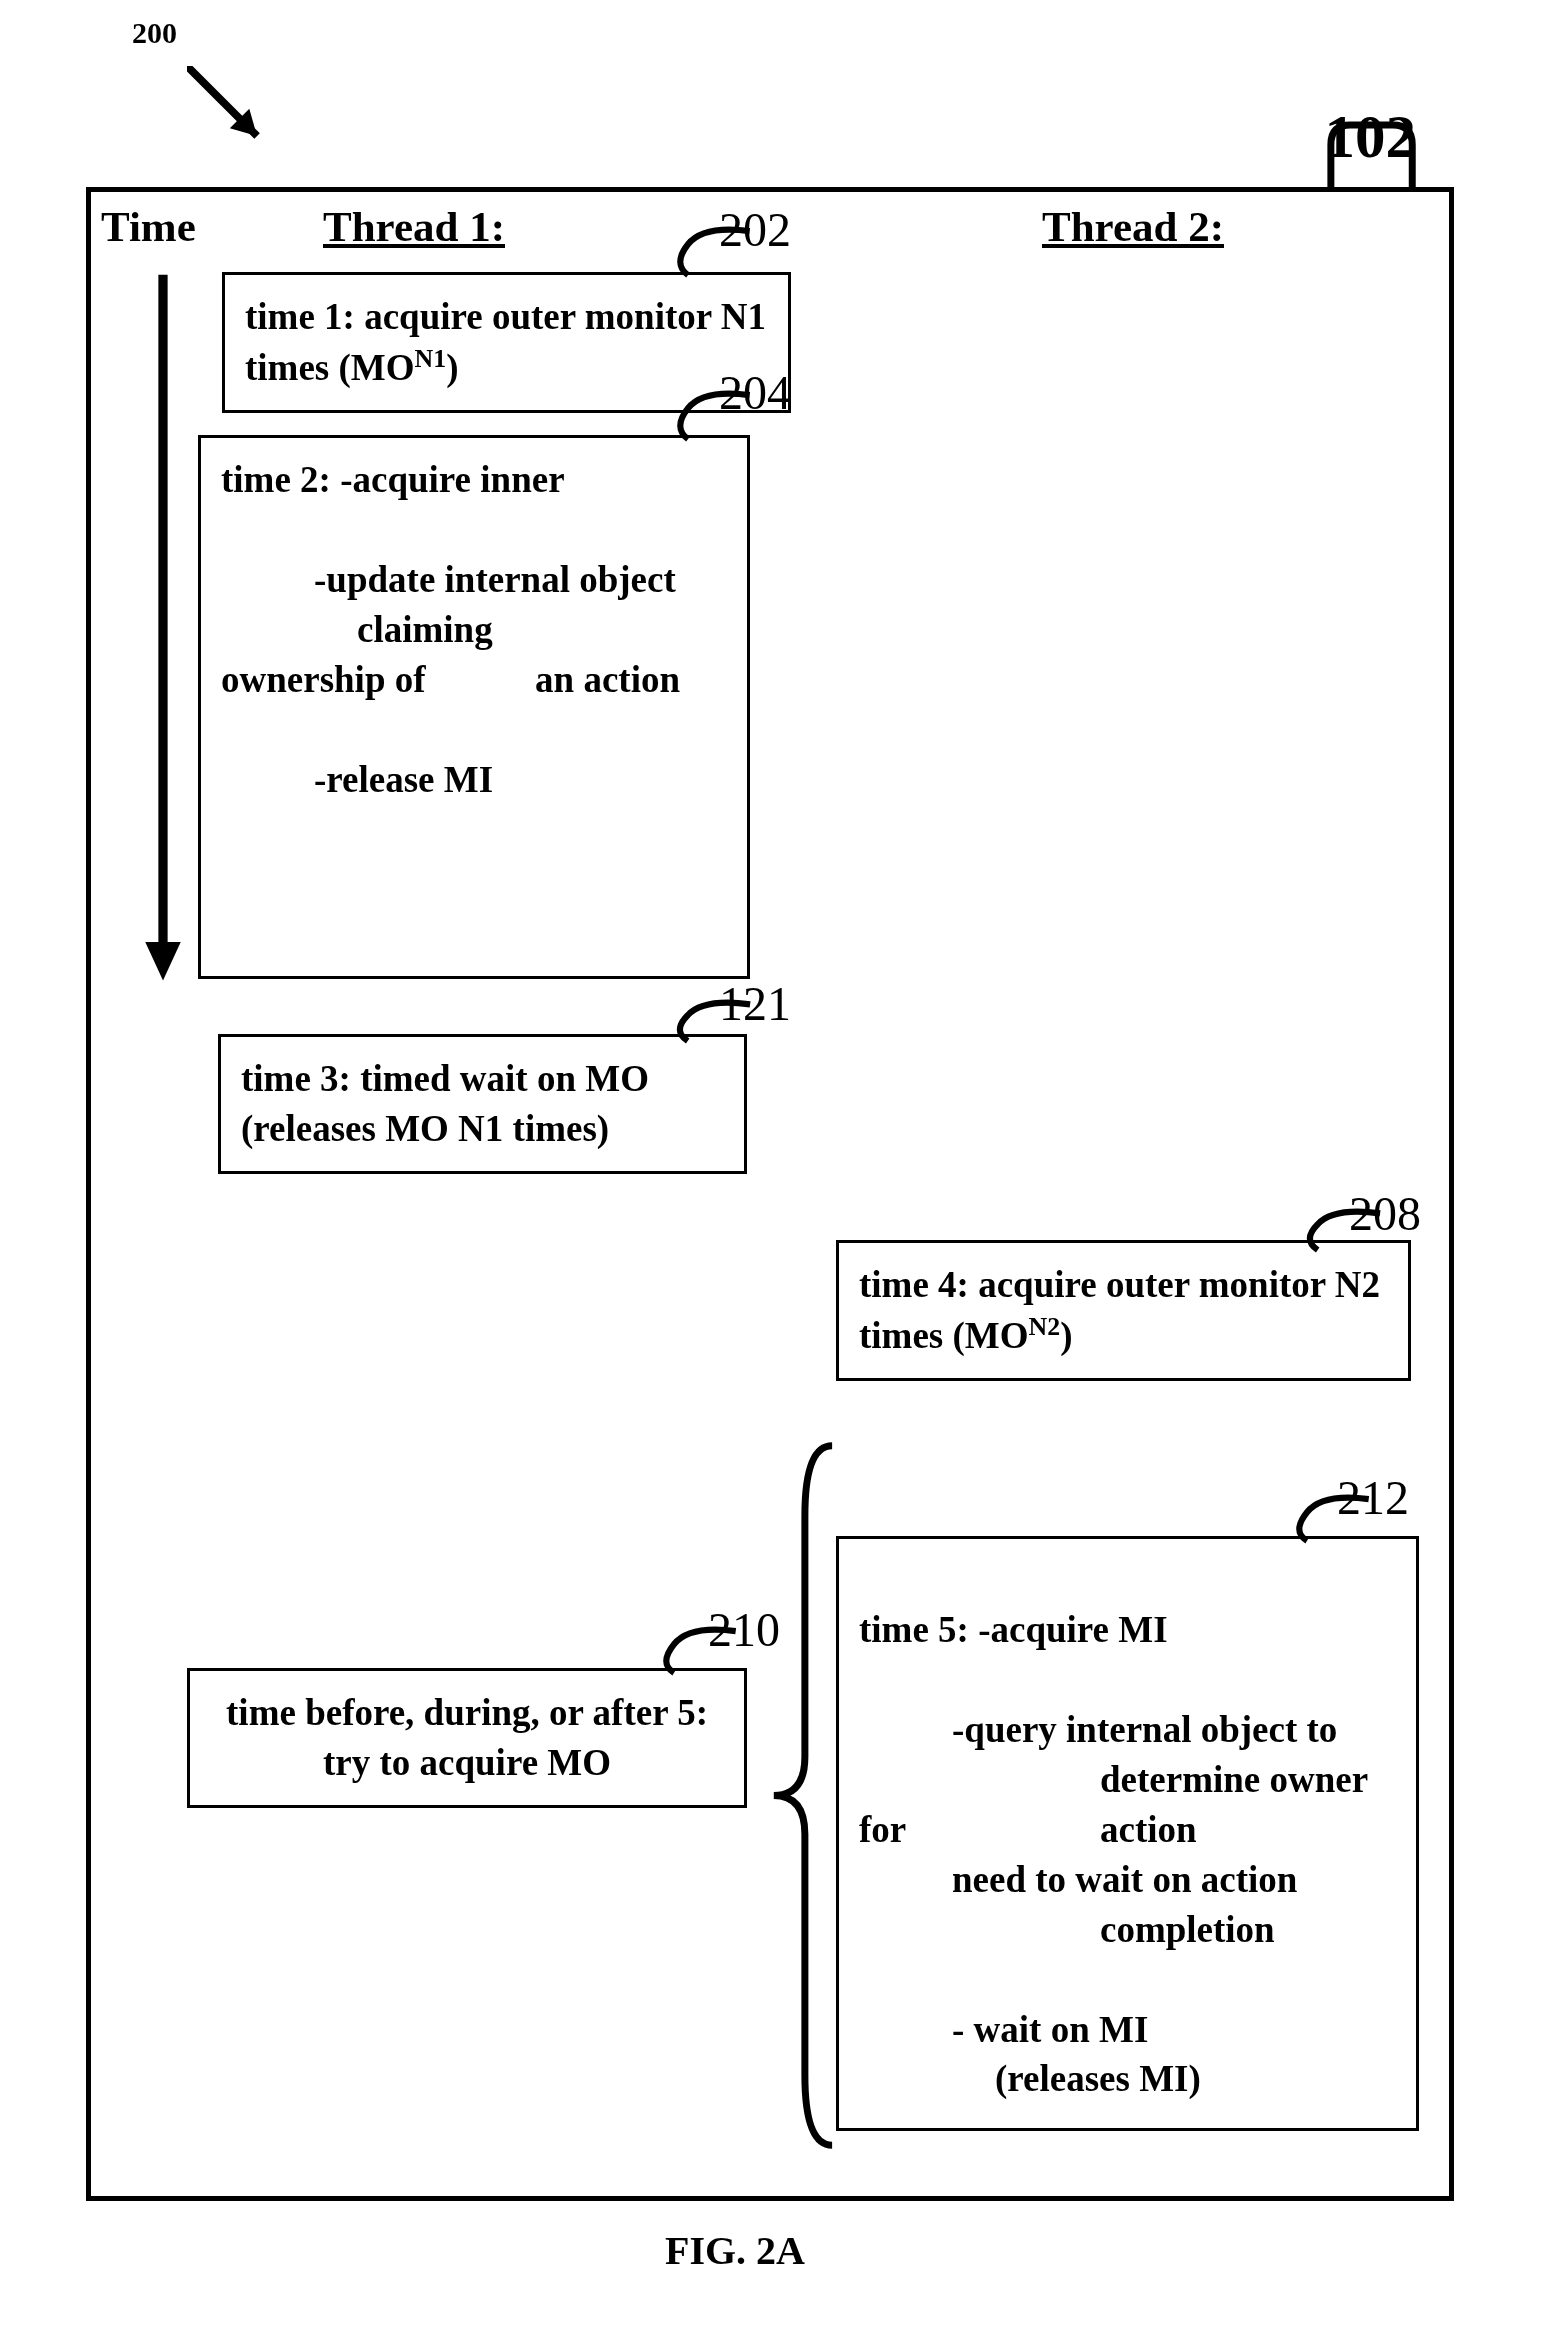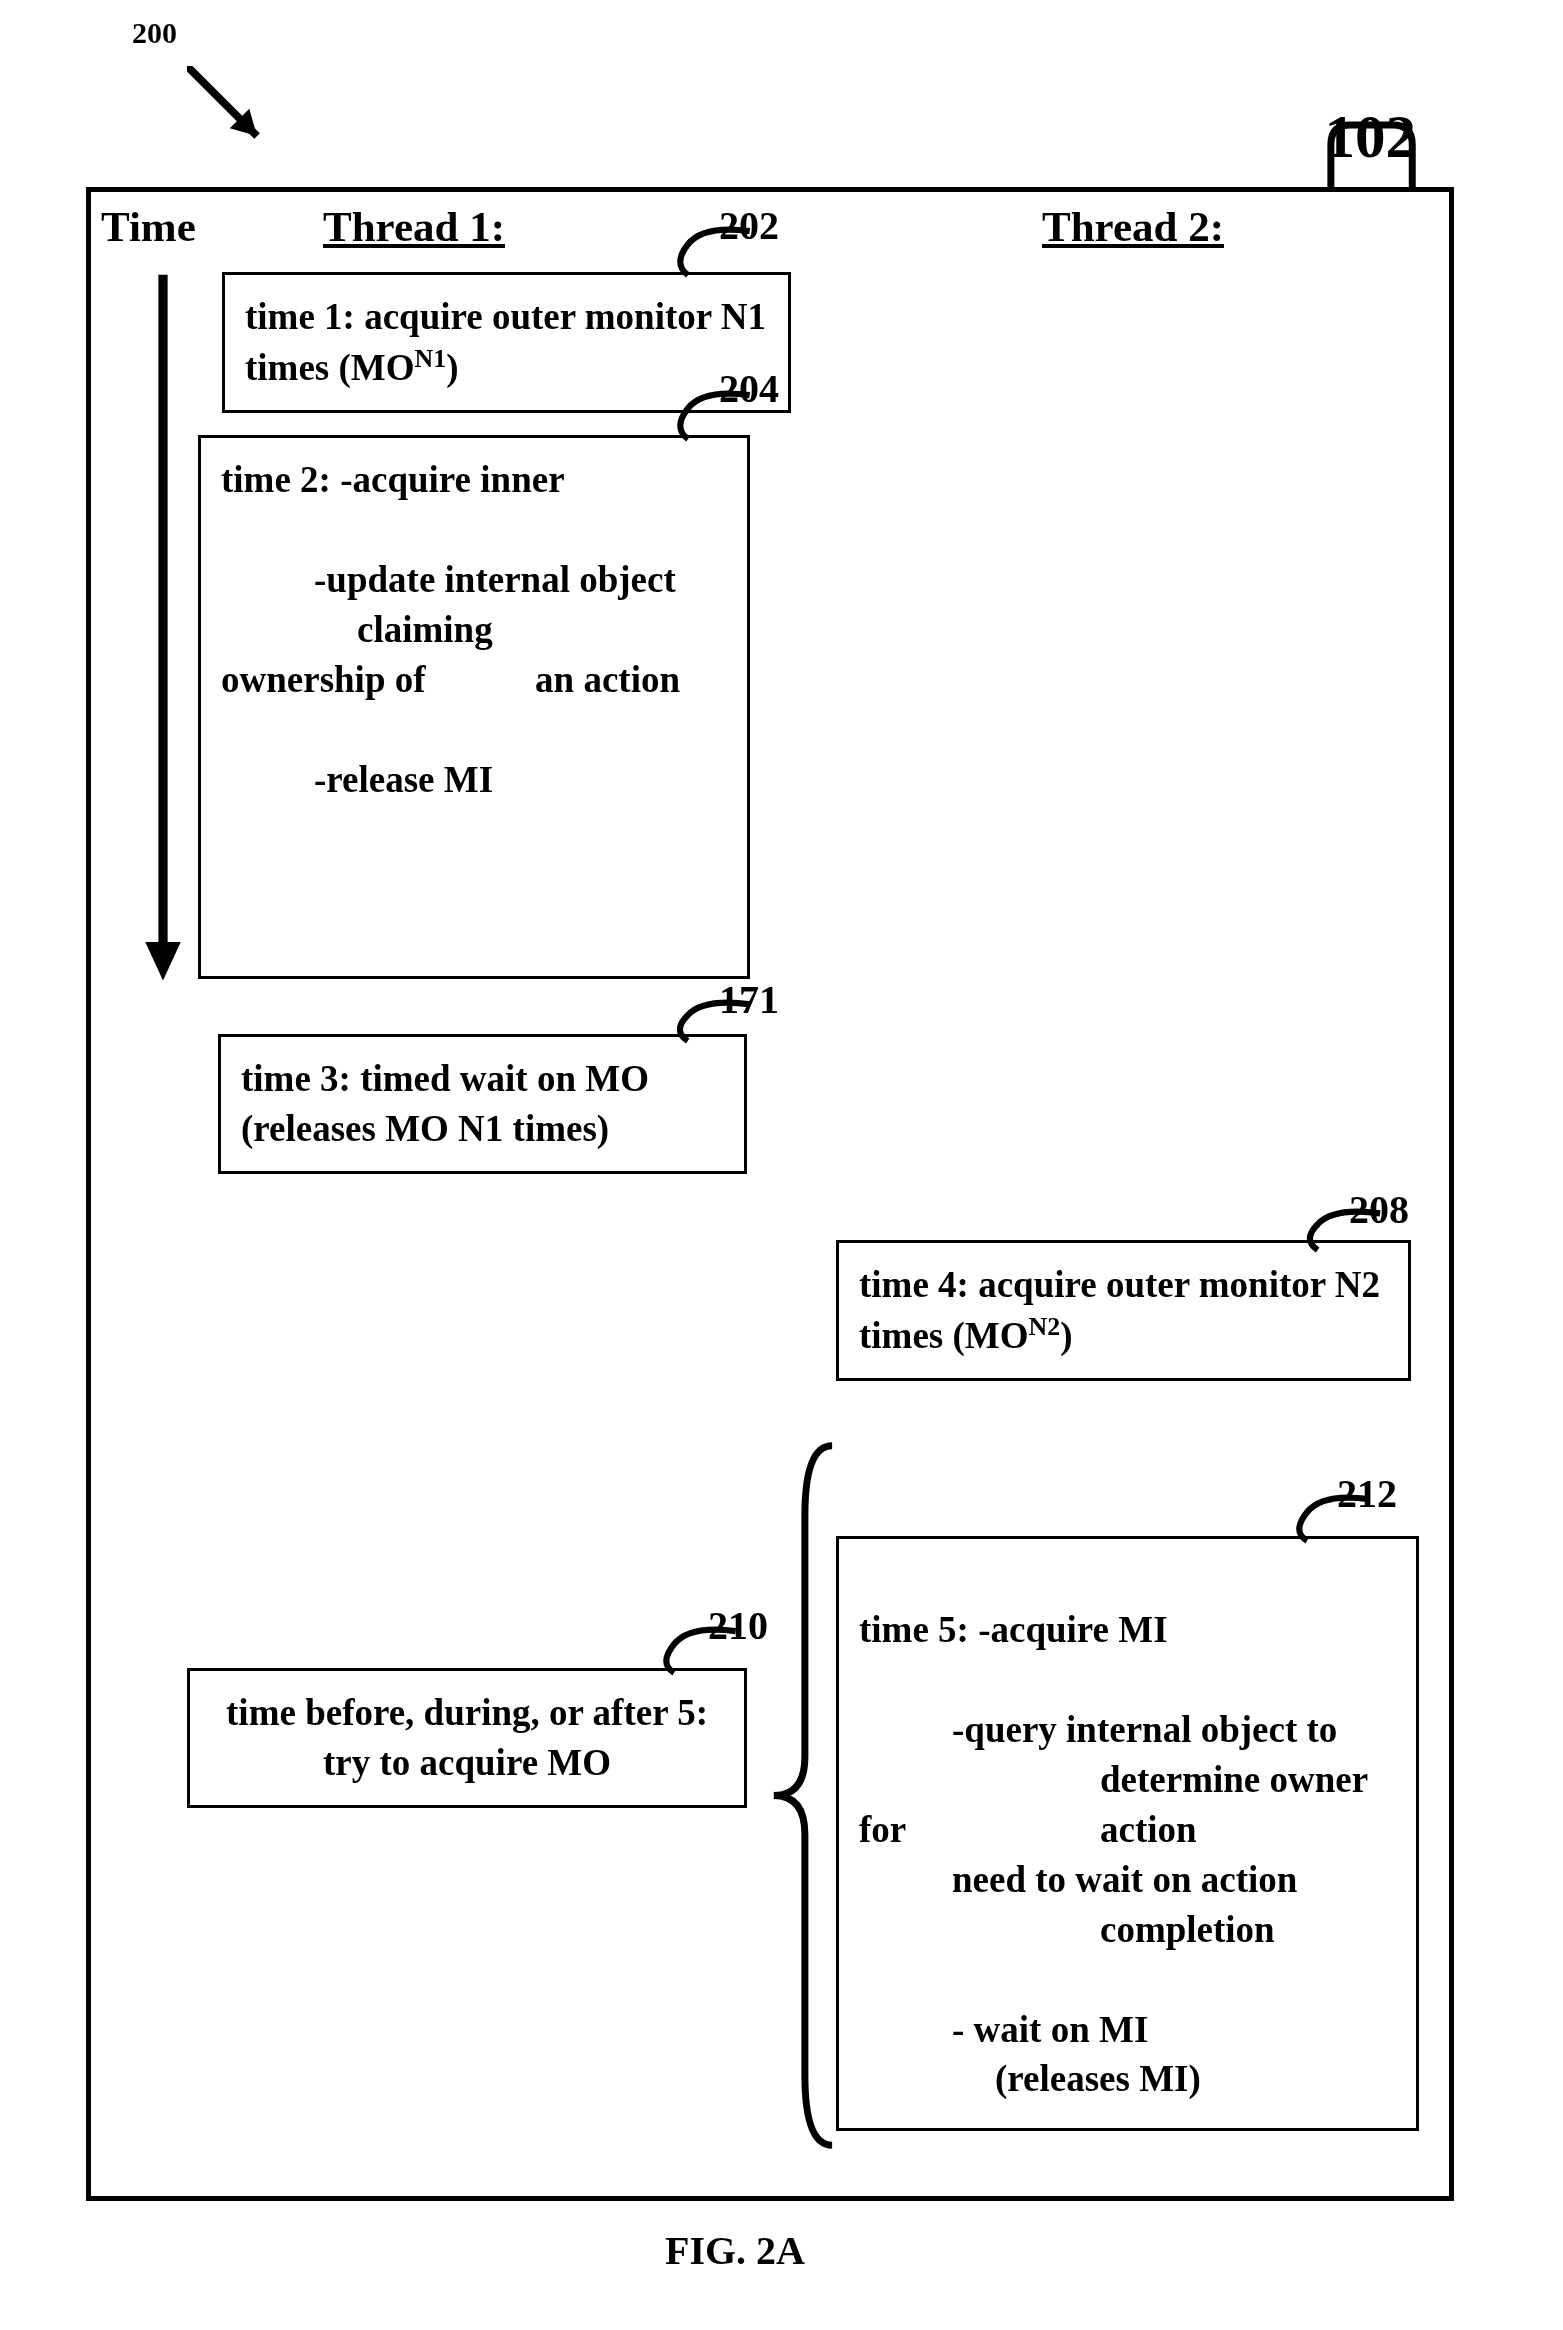--- a/index.html
+++ b/index.html
@@ -113,22 +113,22 @@
     }
     .box-212 {
       top: 1536px;
       left: 836px;
       width: 583px;
       height: 595px;
       padding-top: 66px;
     }
     .callout-label {
       position: absolute;
-      font-size: 40px;
-      font-weight: bold;
+      font-size: 48px;
+      font-weight: normal;
     }
     .label-202 { top: 202px; left: 719px; }
     .label-204 { top: 365px; left: 719px; }
     .label-206 { top: 976px; left: 719px; }
     .label-208 { top: 1186px; left: 1349px; }
     .label-210 { top: 1602px; left: 708px; }
     .label-212 { top: 1470px; left: 1337px; }
     .callout-curve {
       position: absolute;
     }
@@ -215,21 +215,21 @@
 </svg>
 <div class="callout-label label-204">204</div>
 
 <div class="box box-206">
   <div>time 3:  timed wait on MO</div>
   <div>(releases MO N1 times)</div>
 </div>
 <svg class="callout-curve" style="top:998px;left:676px" width="78" height="47" viewBox="0 0 100 60">
   <path d="M 95 8 Q 35 0 15 22 Q -5 42 15 55" fill="none" stroke="black" stroke-width="8"></path>
 </svg>
-<div class="callout-label label-206">171</div>
+<div class="callout-label label-206">121</div>
 
 <div class="box box-208">
   <span>time 4:  acquire outer monitor N2 times (MO</span><span class="sup">N2</span><span>)</span>
 </div>
 <svg class="callout-curve" style="top:1207px;left:1306px" width="78" height="47" viewBox="0 0 100 60">
   <path d="M 95 8 Q 35 0 15 22 Q -5 42 15 55" fill="none" stroke="black" stroke-width="8"></path>
 </svg>
 <div class="callout-label label-208">208</div>
 
 <div class="box box-210">

